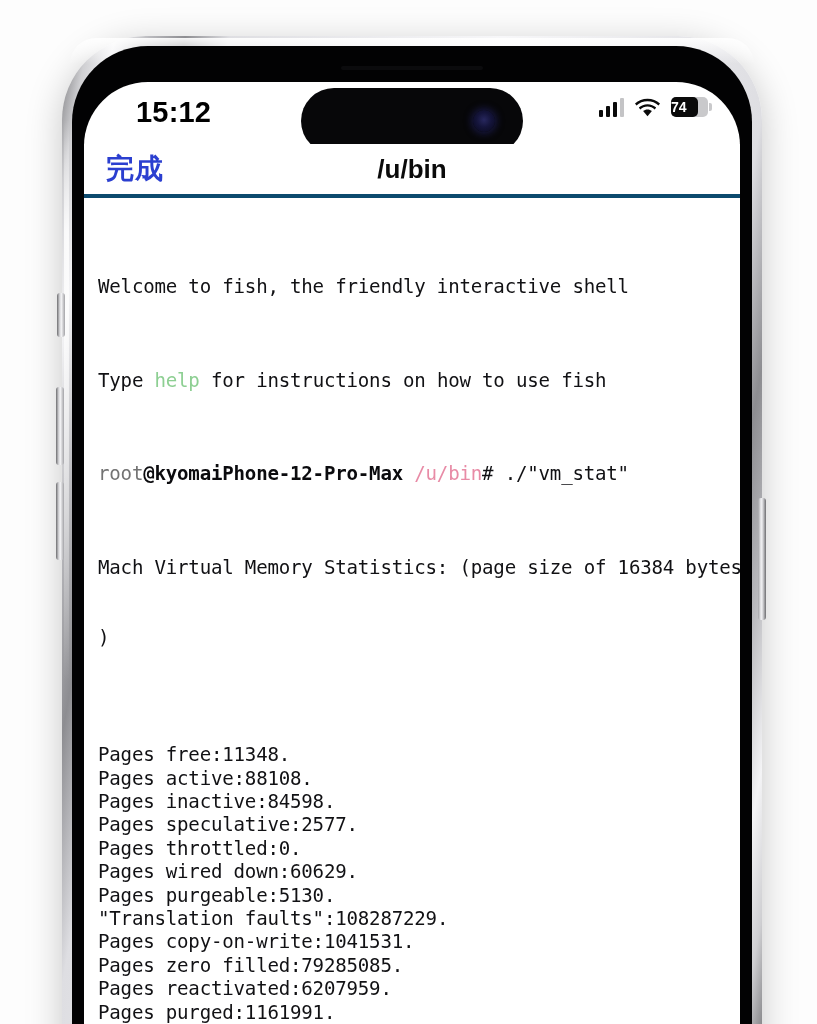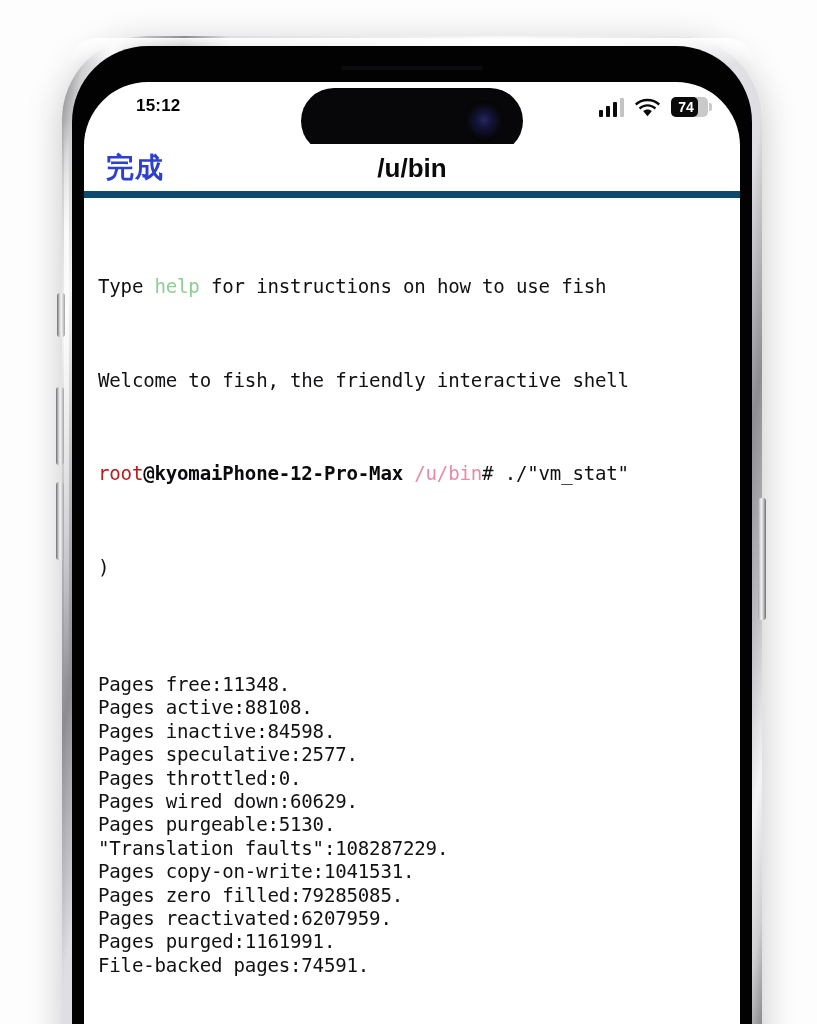--- a/index.html
+++ b/index.html
@@ -101,21 +101,21 @@
 
   
   #status-bar {
     position:relative;
     height:62px;
     width:100%;
   }
   #status-time {
     position:absolute;
     left:52px; top:14px;
-    font-size:17px;
+    font-size:29px;
     font-weight:bold;
     color:#000;
     letter-spacing:.2px;
   }
 
   
   #dynamic-island {
     position:absolute;
     left:50%; transform:translateX(-50%);
     top:6px;
@@ -171,40 +171,40 @@
     position:absolute; left:0; top:0;
     height:100%;
     width:74%;
     border-radius:5px;
     background:#0a0a0a;
   }
   #battery-level {
     position:relative;
     z-index:2;
     width:100%;
-    text-align:center;
+    text-align:left;
     font-size:14px;
     font-weight:bold;
     color:#fff;
     padding-right:7px;
     line-height:20px;
   }
   #battery-nub {
     position:absolute;
     right:-4px; top:6px;
     width:3px; height:8px;
     border-radius:0 2px 2px 0;
     background:#c9c9cb;
   }
 
   
   #nav-bar {
     position:relative;
     height:54px;
-    border-bottom:7px solid #0c4a6e;
+    border-bottom:4px solid #0c4a6e;
     background:#fff;
   }
   #done-button {
     position:absolute;
     left:22px; top:50%;
     transform:translateY(-50%);
     font-size:28px;
     font-weight:bold;
     color:#2b3fd0;
     cursor:pointer;
@@ -238,21 +238,21 @@
   
   .stat-row { display:block; height:23.4px; }
   .stat-label { display:inline-block;text-align:right; }
   .stat-val {
     display:inline-block;
     width:268px;
     text-align:left;
   }
 
   
-  .c-green      { color:#b91c1c; }
+  .c-green      { color:#737373; }
   .c-help       { color:#8dcf92; }
   .c-path-pink  { color:#e88ba6; }
   .c-host       { color:#0b0b0e; font-weight:bold; }
   .c-plain      { color:#111114; }
 
   
   [data-bind]:empty { }
 </style>
 </head>
 <body>
@@ -301,26 +301,27 @@
       </div>
     </div>
 
     <div id="nav-bar">
       <div id="done-button" data-bind="nav_bar.done_label">完成</div>
       <div id="nav-title" data-bind="nav_bar.title">/u/bin</div>
     </div>
 
     <div id="terminal">
 
+      <span class="tline" data-bind="terminal.banner_line1_plain">Welcome to fish, the friendly interactive shell</span>
+
       <span class="tline"><span class="c-plain" data-bind="terminal.banner_line2_pre">Type </span><span class="c-help" data-bind="terminal.banner_line2_keyword">help</span><span class="c-plain" data-bind="terminal.banner_line2_post"> for instructions on how to use fish</span></span>
 
-      <span class="tline" data-bind="terminal.banner_line1_plain">Welcome to fish, the friendly interactive shell</span>
-
       <span class="tline"><span class="c-green" data-bind="terminal.prompt.user">root</span><span class="c-host" data-bind="terminal.prompt.at">@</span><span class="c-host" data-bind="terminal.prompt.host">kyomaiPhone-12-Pro-Max</span><span class="c-plain" data-bind="terminal.prompt.space"> </span><span class="c-path-pink" data-bind="terminal.prompt.cwd">/u/bin</span><span class="c-plain" data-bind="terminal.prompt.sigil">#</span><span class="c-plain" data-bind="terminal.command_1"> ./"vm_stat"</span></span>
 
+      <span class="tline" data-bind="terminal.vm_stat.header_line1">Mach Virtual Memory Statistics: (page size of 16384 bytes</span>
       <span class="tline" data-bind="terminal.vm_stat.header_line2">)</span>
 
       
       <div id="stat-rows"><span class="stat-row"><span class="stat-label" data-bind="terminal.vm_stat.rows.0.label">Pages free:</span><span class="stat-val" data-bind="terminal.vm_stat.rows.0.value">11348.</span></span><span class="stat-row"><span class="stat-label" data-bind="terminal.vm_stat.rows.1.label">Pages active:</span><span class="stat-val" data-bind="terminal.vm_stat.rows.1.value">88108.</span></span><span class="stat-row"><span class="stat-label" data-bind="terminal.vm_stat.rows.2.label">Pages inactive:</span><span class="stat-val" data-bind="terminal.vm_stat.rows.2.value">84598.</span></span><span class="stat-row"><span class="stat-label" data-bind="terminal.vm_stat.rows.3.label">Pages speculative:</span><span class="stat-val" data-bind="terminal.vm_stat.rows.3.value">2577.</span></span><span class="stat-row"><span class="stat-label" data-bind="terminal.vm_stat.rows.4.label">Pages throttled:</span><span class="stat-val" data-bind="terminal.vm_stat.rows.4.value">0.</span></span><span class="stat-row"><span class="stat-label" data-bind="terminal.vm_stat.rows.5.label">Pages wired down:</span><span class="stat-val" data-bind="terminal.vm_stat.rows.5.value">60629.</span></span><span class="stat-row"><span class="stat-label" data-bind="terminal.vm_stat.rows.6.label">Pages purgeable:</span><span class="stat-val" data-bind="terminal.vm_stat.rows.6.value">5130.</span></span><span class="stat-row"><span class="stat-label" data-bind="terminal.vm_stat.rows.7.label">"Translation faults":</span><span class="stat-val" data-bind="terminal.vm_stat.rows.7.value">108287229.</span></span><span class="stat-row"><span class="stat-label" data-bind="terminal.vm_stat.rows.8.label">Pages copy-on-write:</span><span class="stat-val" data-bind="terminal.vm_stat.rows.8.value">1041531.</span></span><span class="stat-row"><span class="stat-label" data-bind="terminal.vm_stat.rows.9.label">Pages zero filled:</span><span class="stat-val" data-bind="terminal.vm_stat.rows.9.value">79285085.</span></span><span class="stat-row"><span class="stat-label" data-bind="terminal.vm_stat.rows.10.label">Pages reactivated:</span><span class="stat-val" data-bind="terminal.vm_stat.rows.10.value">6207959.</span></span><span class="stat-row"><span class="stat-label" data-bind="terminal.vm_stat.rows.11.label">Pages purged:</span><span class="stat-val" data-bind="terminal.vm_stat.rows.11.value">1161991.</span></span><span class="stat-row"><span class="stat-label" data-bind="terminal.vm_stat.rows.12.label">File-backed pages:</span><span class="stat-val" data-bind="terminal.vm_stat.rows.12.value">74591.</span></span></div>
 
       
 
       
       
 

